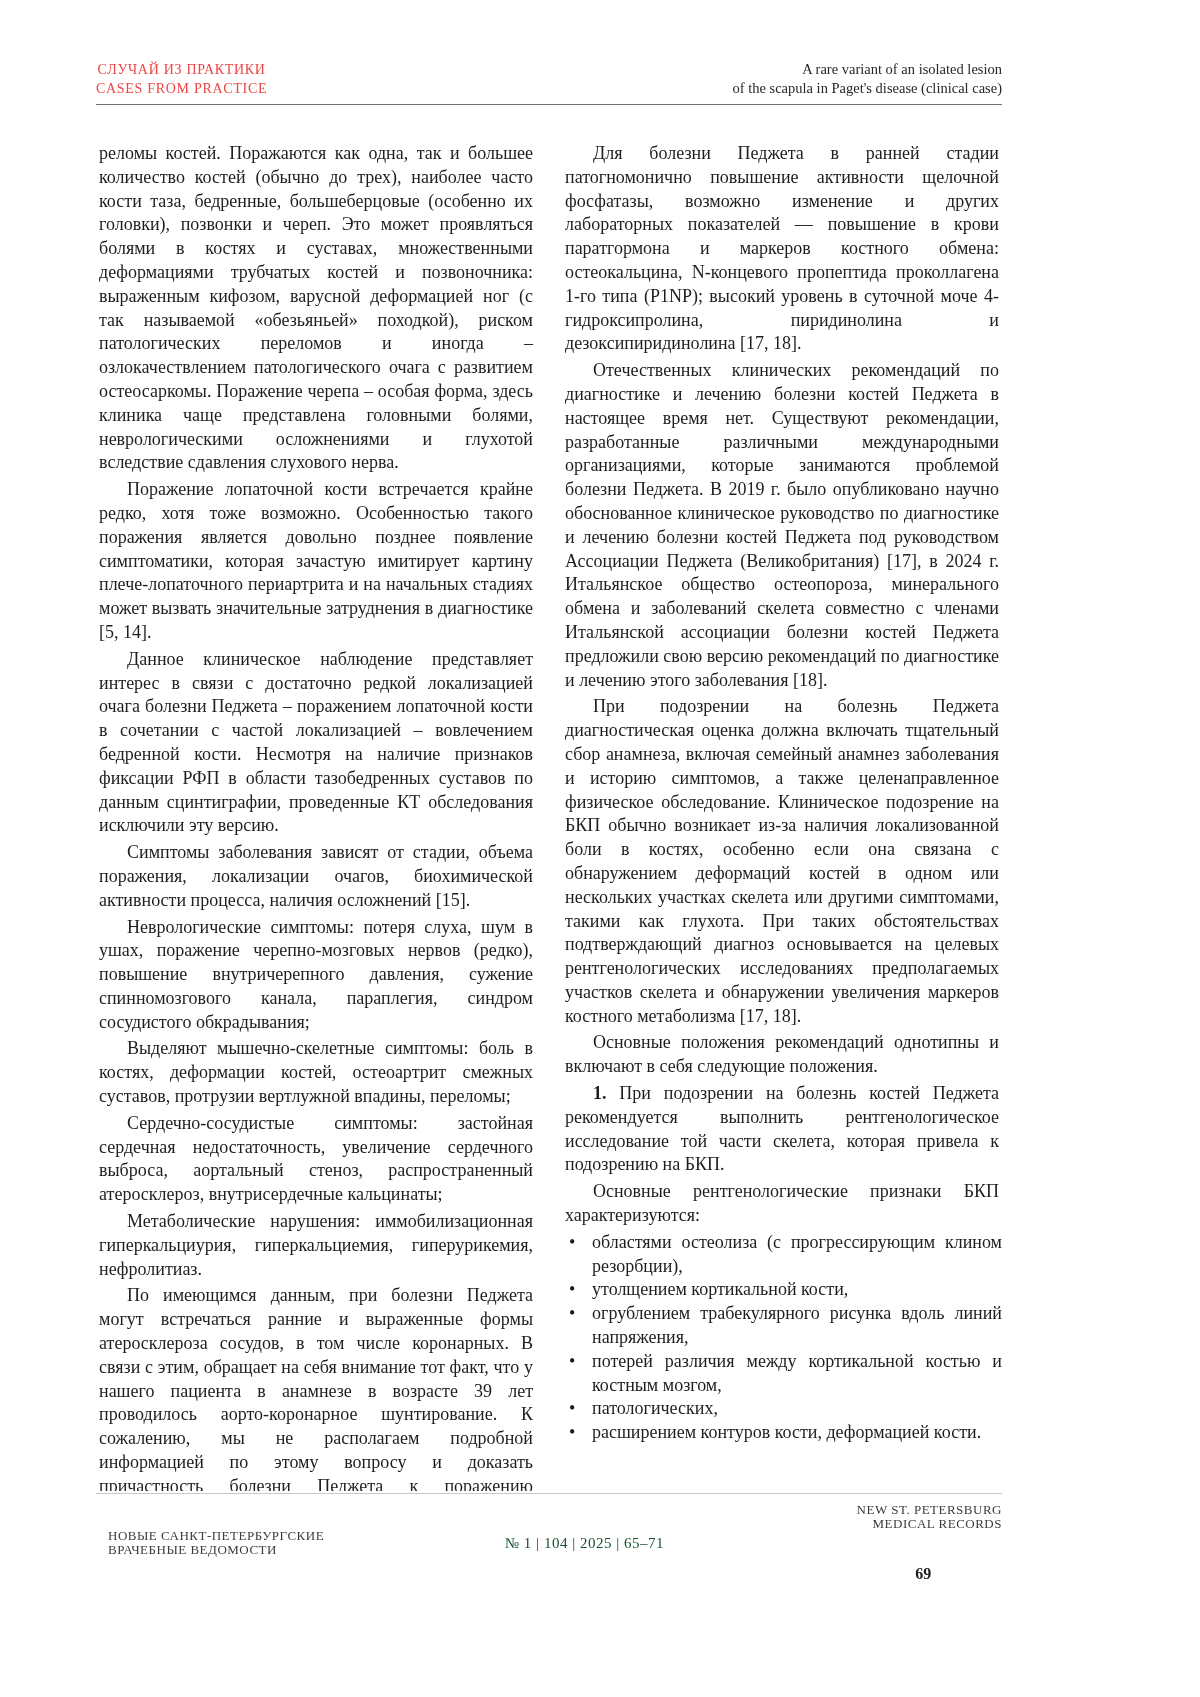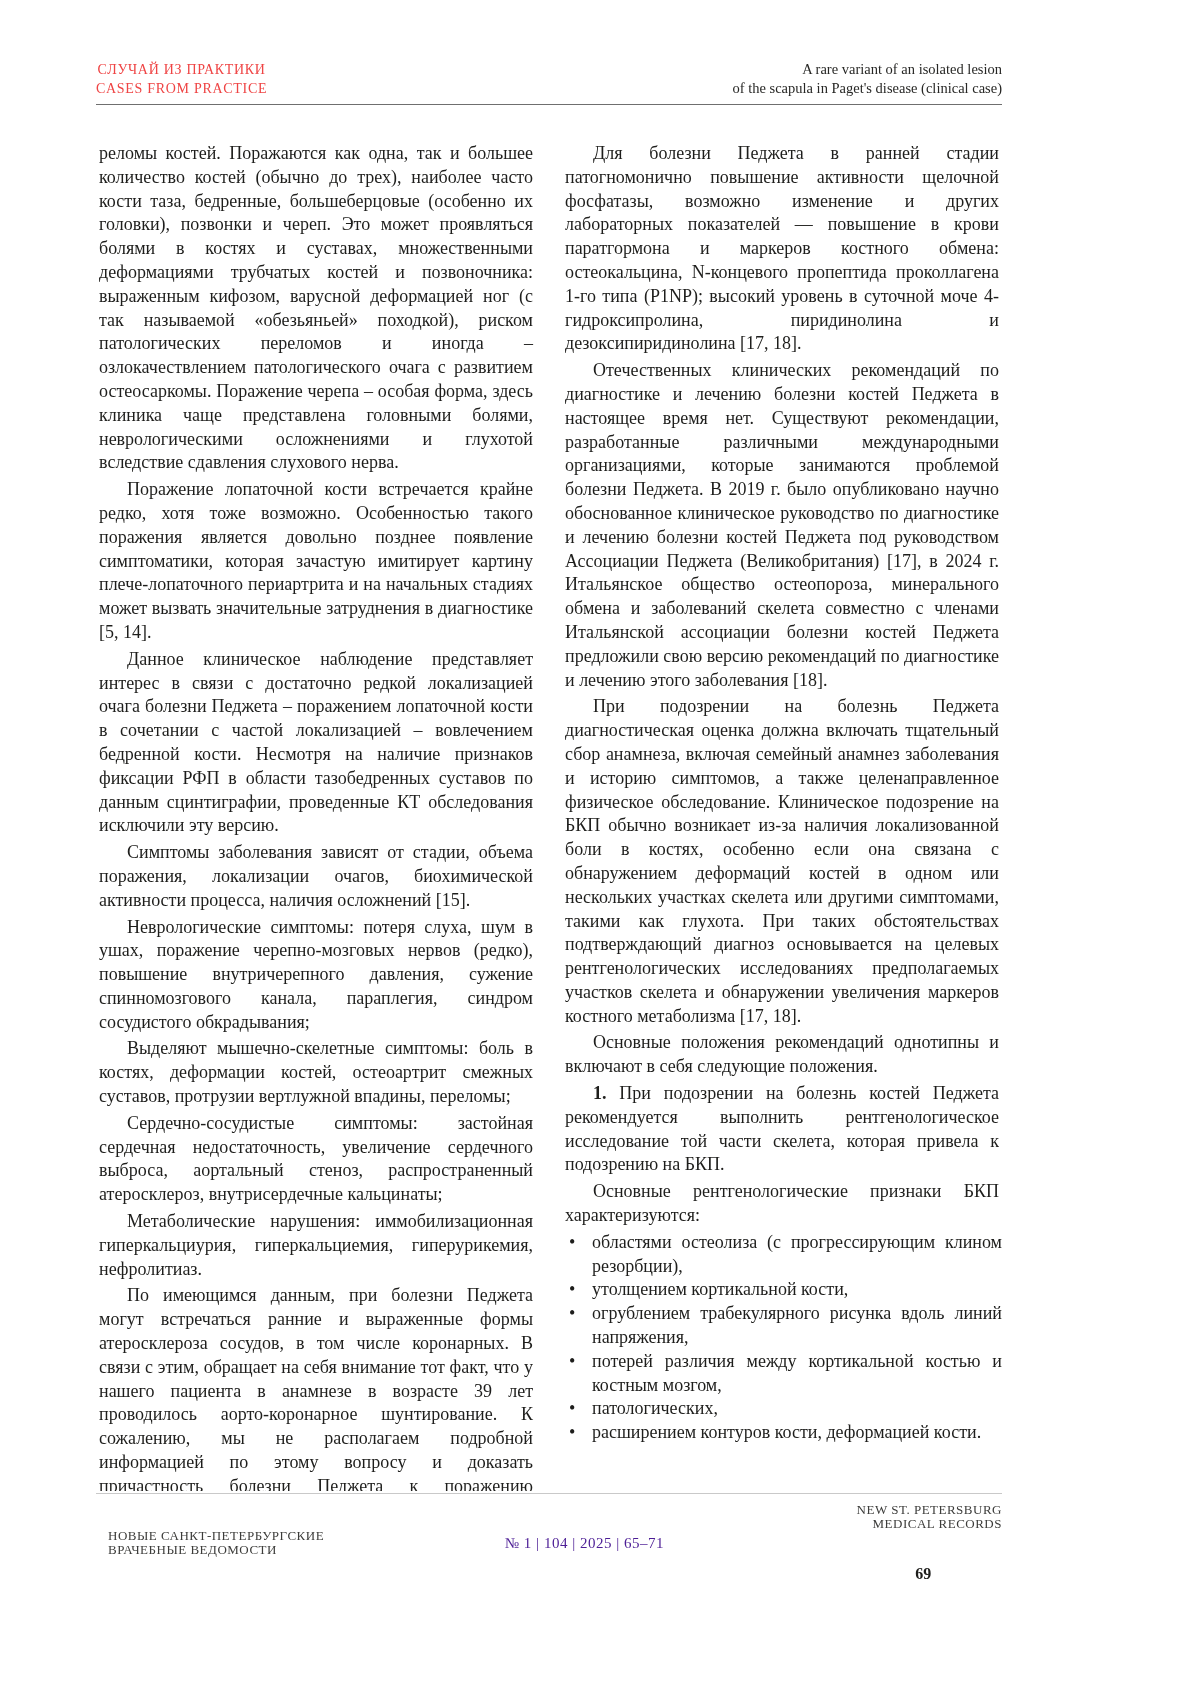--- a/index.html
+++ b/index.html
@@ -52,21 +52,21 @@
     display: flex; justify-content: space-between; align-items: center;
     border-top: 1px solid #c9c9c9;
     padding-top: 9px;
     background: #ffffff;
   }
   .footer-left, .footer-right {
     font-size: 13px; line-height: 14px;
     letter-spacing: 0.5px; color: #3c3c3a; margin-left: 12px;
   }
   .footer-right { text-align: right; }
-  .footer-center { font-size: 15px; color: #4c1d95; letter-spacing: 0.5px; }
+  .footer-center { font-size: 15px; color: #14532d; letter-spacing: 0.5px; }
   .footer-rightwrap { display: flex; align-items: center; gap: 34px; flex-direction: column; }
   .page-number { font-size: 16px; font-weight: bold; color: #1e1e1c; }
 </style>
 </head>
 <body>
 
 <div class="page">
 
   <div class="header">
     <div class="header-left">

